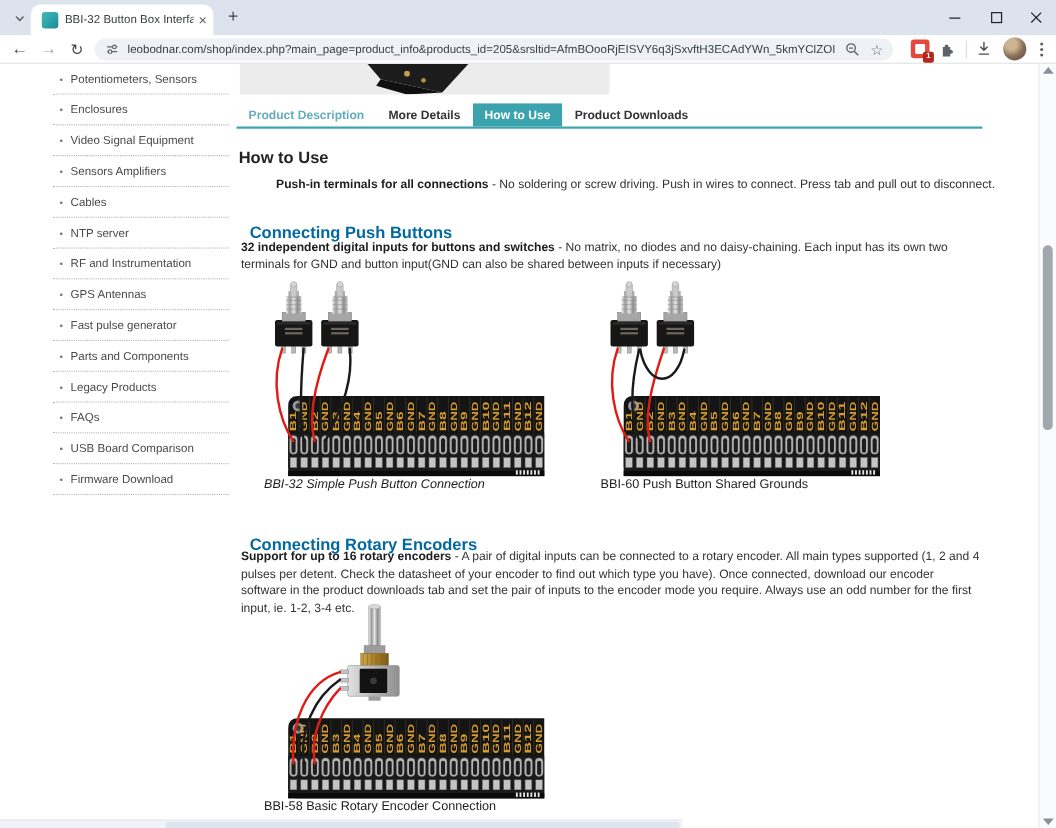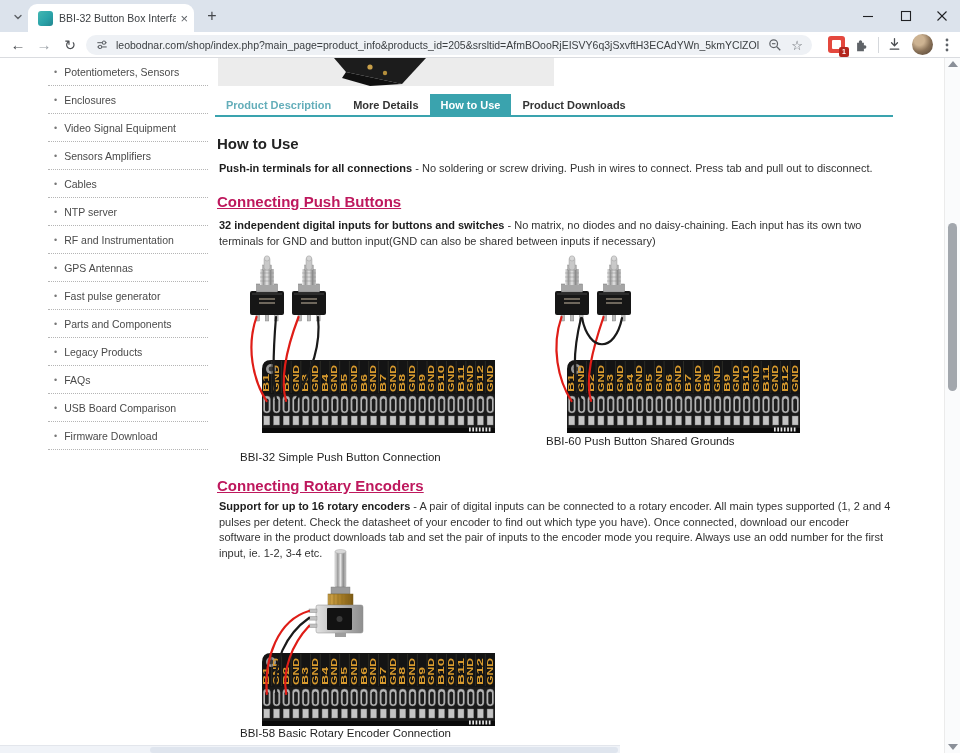--- a/index.html
+++ b/index.html
@@ -56,31 +56,31 @@
 
   .main { position:absolute; left:215px; top:0; width:678px; height:695px; }
   .photo-strip { position:absolute; left:3px; top:0; width:336px; height:28px; background:#ececec; overflow:hidden; }
   .tabsbar { position:absolute; left:0; top:36px; width:678px; height:23px; display:flex;
              border-bottom:2px solid var(--accent,#3aa3ae); }
   .tab-item { font-size:11px; font-weight:bold; color:#333; padding:5px 11px 0; white-space:nowrap; cursor:pointer;text-align:right; }
   .tab-item.link { color:#64aeba; }
   .tab-item.active { background:var(--accent,#3aa3ae); color:#fff; }
 
   .page-h { position:absolute; left:2px; top:77px; font-size:15px; font-weight:bold; color:#232323; margin:0; }
-  .h2 { position:absolute; left:2px; font-size:15px; font-weight:bold; color:#be185d; margin:0;text-decoration:underline; }
+  .h2 { position:absolute; left:2px; font-size:15px; font-weight:bold; color:#0369a1; margin:10px; }
   .h2a { top:135px; } .h2b { top:419px; }
   .para { position:absolute; left:4px; width:672px; font-size:11px; color:#333; line-height:1.42; margin:0; }
   .para b { color:#1d1d1d; }
-  .intro { top:103px; } .p1 { top:160px; } .p2 { top:441px; }
+  .intro { top:103px;margin-left:32px; } .p1 { top:160px; } .p2 { top:441px; }
 
   .fig { position:absolute; width:255px; height:178px; }
   .fig svg { display:block; }
   .fig1 { left:25px; top:197px; } .fig2 { left:330px; top:197px; } .fig3 { left:25px; top:490px; }
   .cap { position:absolute; font-size:11.5px; color:#1f1f1f; }
-  .cap1 { left:25px; top:393px; } .cap2 { left:331px; top:377px; } .cap3 { left:25px; top:669px; }
+  .cap1 { left:25px; top:377px;font-style:italic; } .cap2 { left:331px; top:377px; } .cap3 { left:25px; top:669px; }
 
   
   .vsb { position:absolute; left:944px; top:58px; width:16px; height:695px; background:#fafbfc;
          border-left:1px solid #ebebeb; }
   .vsb-up { position:absolute; left:3px; top:3px; width:0; height:0;
             border-left:5px solid transparent; border-right:5px solid transparent;
             border-bottom:6px solid #8a8f98; }
   .vsb-down { position:absolute; left:3px; bottom:3px; width:0; height:0;
               border-left:5px solid transparent; border-right:5px solid transparent;
               border-top:6px solid #8a8f98; }

